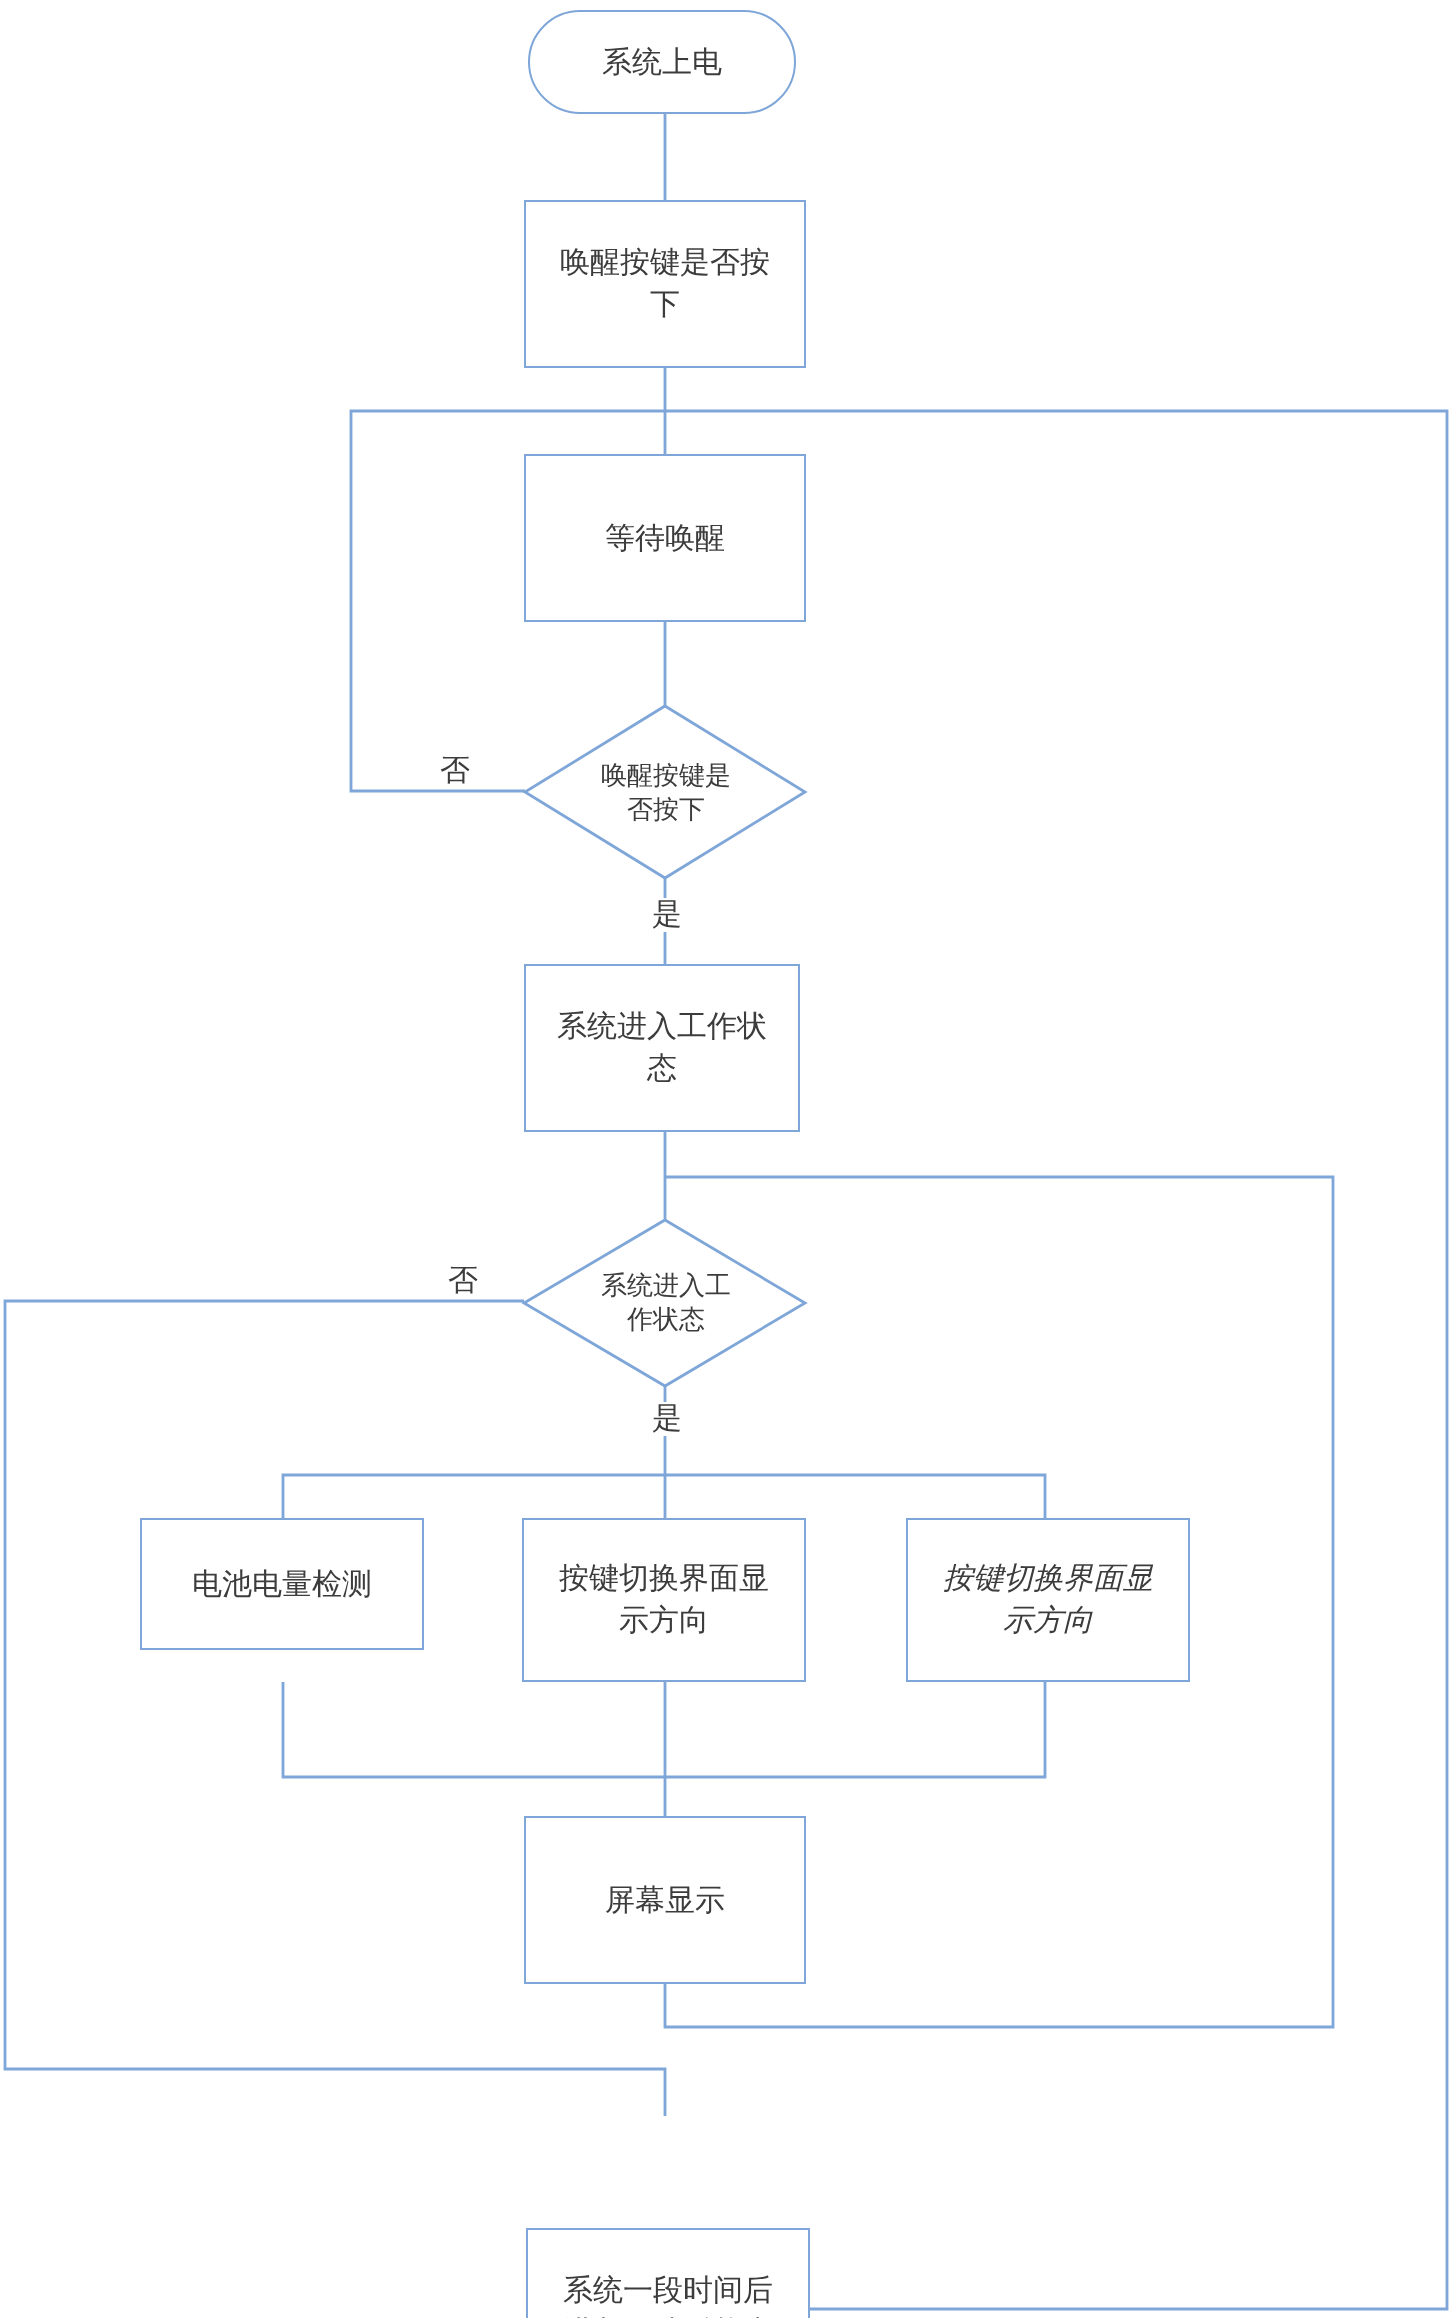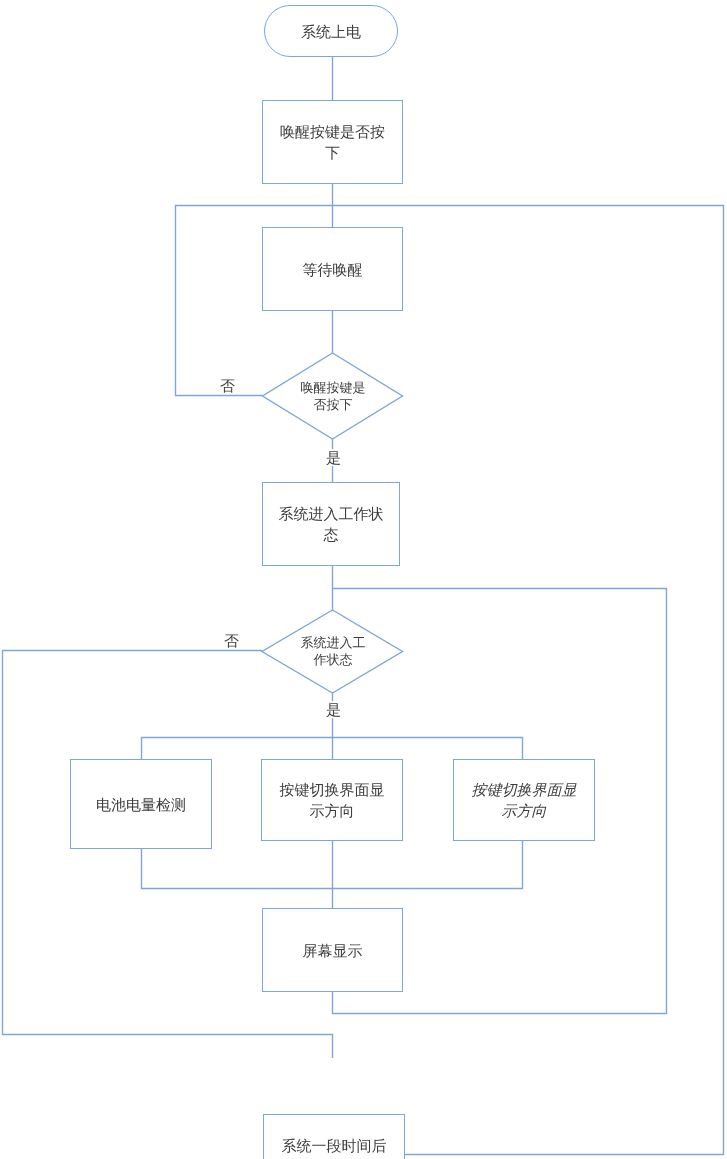--- a/index.html
+++ b/index.html
@@ -116,21 +116,21 @@
   </div>
 
   <div class="node" style="left:262px; top:482px; width:138px; height:84px;">
     <span>系统进入工作状态</span>
   </div>
 
   <div class="diamond-text" style="left:298px; top:630px; width:70px; height:42px;">
     <span>系统进入工作状态</span>
   </div>
 
-  <div class="node" style="left:70px; top:759px; width:142px; height:90px;">
+  <div class="node" style="left:70px; top:759px; width:142px; height:66px;">
     <span>电池电量检测</span>
   </div>
 
   <div class="node" style="left:261px; top:759px; width:142px; height:82px;">
     <span>按键切换界面显示方向</span>
   </div>
 
   <div class="node" style="left:453px; top:759px; width:142px; height:82px;font-style:italic;">
     <span>按键切换界面显示方向</span>
   </div>

